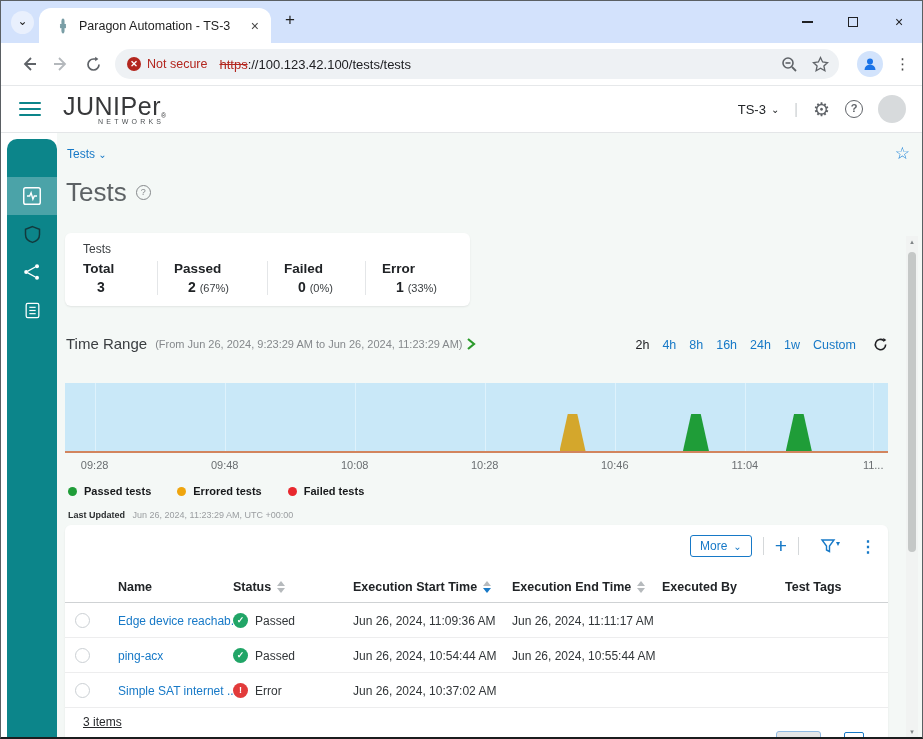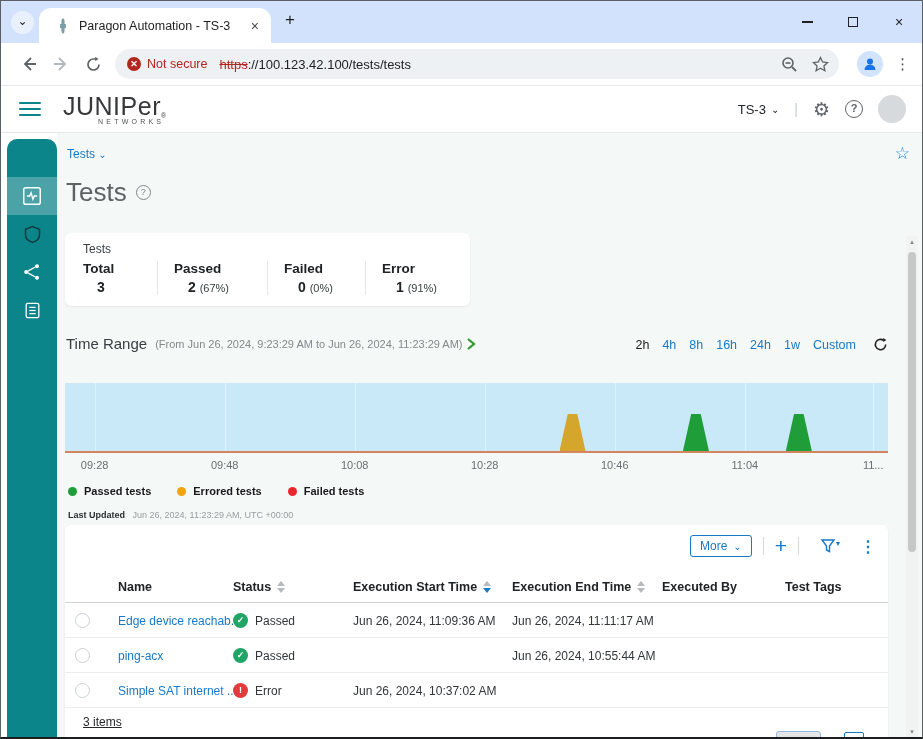--- a/index.html
+++ b/index.html
@@ -277,21 +277,21 @@
           <div class="metric m-passed">
             <div class="m-label">Passed</div>
             <div class="m-value"><span>2</span> <span class="m-pct">(67%)</span></div>
           </div>
           <div class="metric m-failed">
             <div class="m-label">Failed</div>
             <div class="m-value"><span>0</span> <span class="m-pct">(0%)</span></div>
           </div>
           <div class="metric m-error">
             <div class="m-label">Error</div>
-            <div class="m-value"><span>1</span> <span class="m-pct">(91%)</span></div>
+            <div class="m-value"><span>1</span> <span class="m-pct">(33%)</span></div>
           </div>
         </div>
       </div>
 
       <div class="timerange-row">
         <span class="tr-label">Time Range</span>
         <span class="tr-detail">(From Jun 26, 2024, 9:23:29 AM to Jun 26, 2024, 11:23:29 AM)</span>
         <svg width="12" height="12" viewBox="0 0 12 12" style="margin-left:2px">
             <path d="M3 1 L9 6 L3 11" stroke="#2b9a2b" stroke-width="2.2" fill="none"></path>
           </svg>
@@ -431,20 +431,23 @@
           <div class="td" style="left:10px">
               <span class="radio"></span>
             </div>
           <div class="td" style="left:53px">
               <span class="name-link">ping-acx</span>
             </div>
           <div class="td" style="left:168px">
               <span class="status-ic st-ok">✓</span>
               <span>Passed</span>
             </div>
+          <div class="td" style="left:288px">
+              <span>Jun 26, 2024, 10:54:44 AM</span>
+            </div>
           <div class="td" style="left:447px">
               <span>Jun 26, 2024, 10:55:44 AM</span>
             </div>
           <div class="td" style="left:597px">
               <span></span>
             </div>
           <div class="td" style="left:720px">
               <span></span>
             </div>
         </div>

